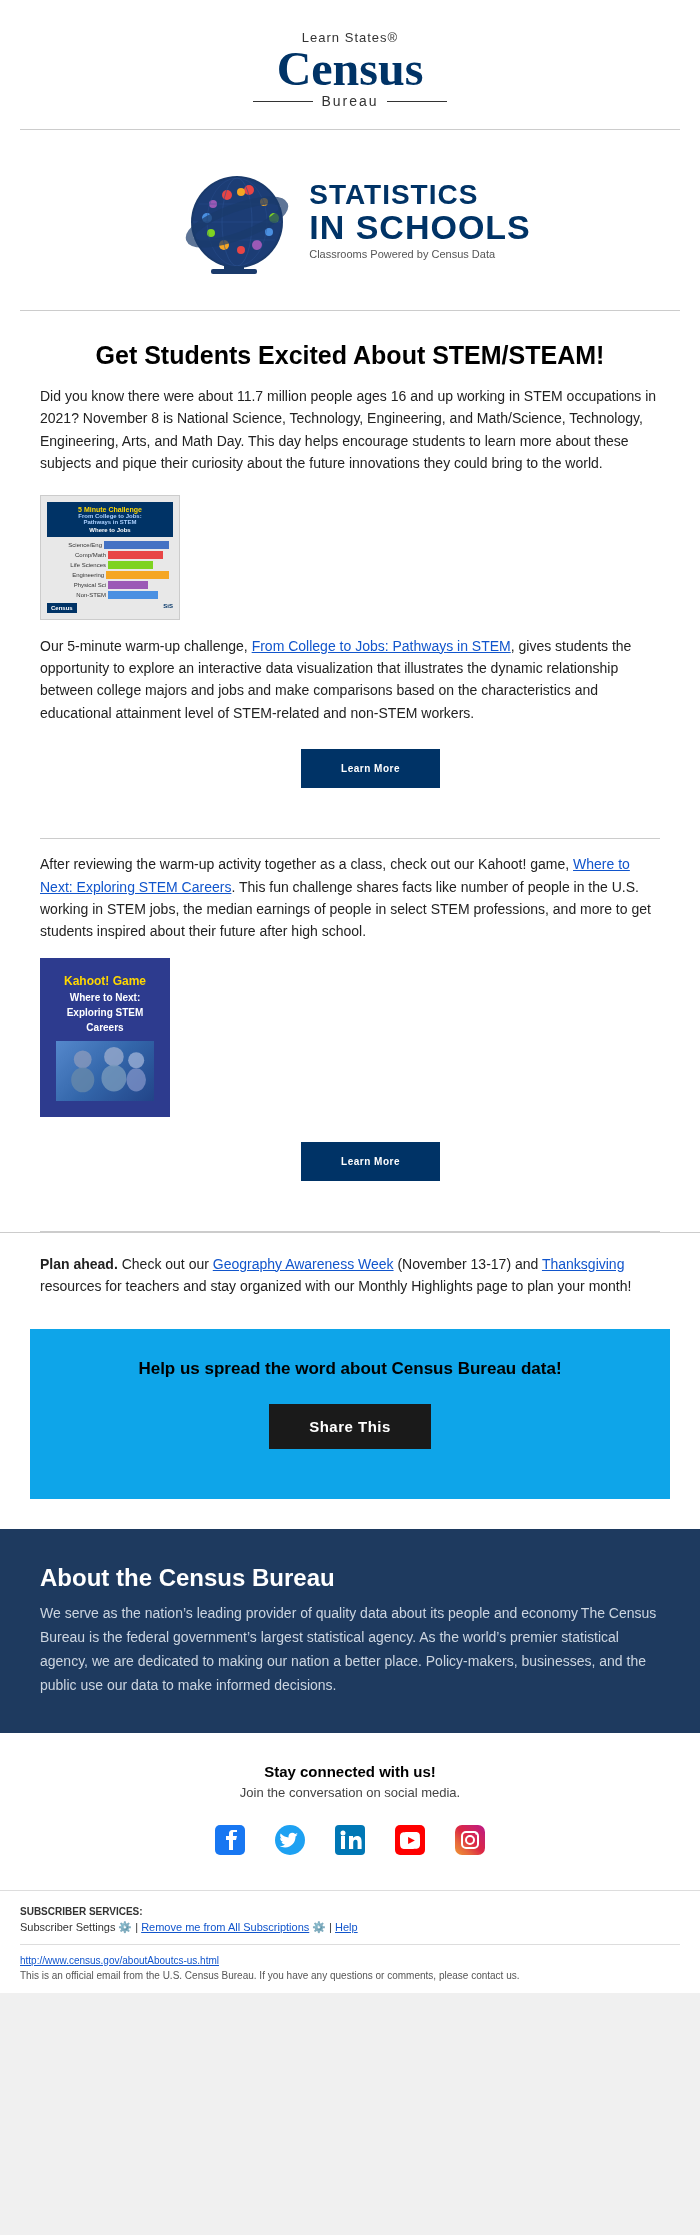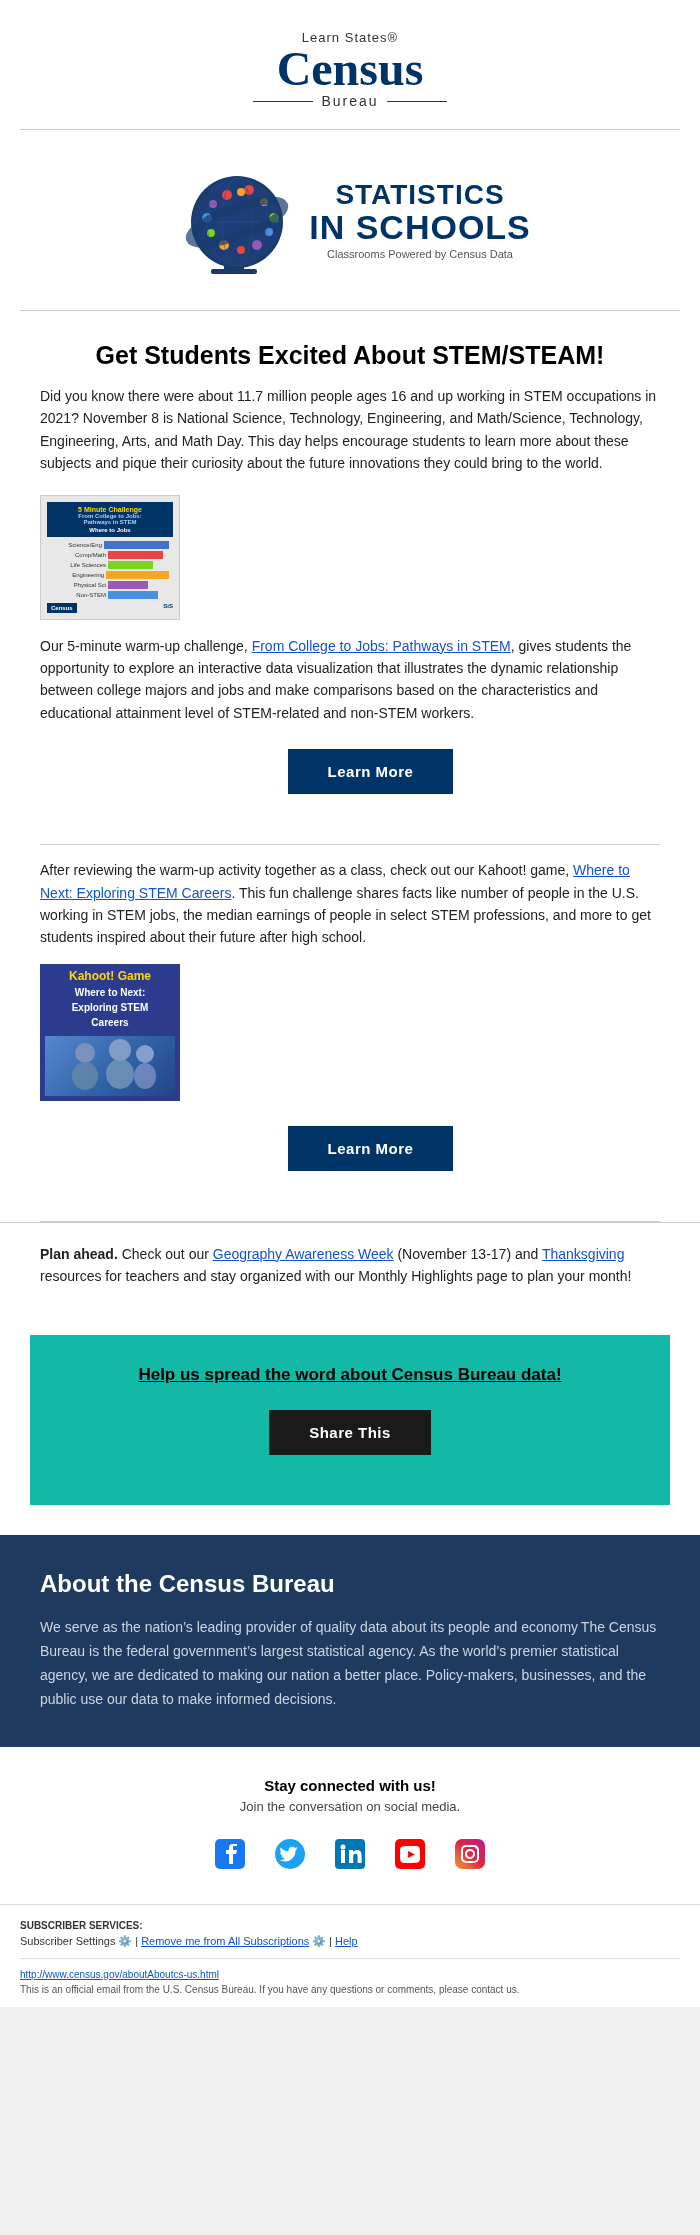--- a/index.html
+++ b/index.html
@@ -67,21 +67,21 @@
       justify-content: center;
     }
     .sis-globe {
       width: 130px;
       height: 120px;
       position: relative;
       margin-right: 10px;
     }
     
     .sis-title-block {
-      text-align: center;
+      text-align: left;
     }
     .sis-statistics {
       font-size: 28px;
       font-weight: bold;
       color: #003366;
       letter-spacing: 1px;
       line-height: 1.1;
     }
     .sis-in-schools {
       font-size: 34px;
@@ -191,29 +191,29 @@
       color: #222;
       line-height: 1.6;
       flex: 1;
     }
     .activity-link {
       color: #1155cc;
       text-decoration: underline;
     }
     
     .kahoot-img {
-      width: 140px;
+      width: 130px;
       flex-shrink: 0;
       background: #2d3b8e;
       min-height: 110px;
       display: flex;
       flex-direction: column;
       align-items: center;
       justify-content: center;
-      padding: 5px;
+      padding: 16px;
       color: white;
       font-size: 11px;
       font-weight: bold;
       text-align: center;
     }
     .kahoot-title {
       font-size: 12px;
       font-weight: bold;
       color: #ffd700;
       margin-bottom: 4px;
@@ -234,21 +234,21 @@
     }
     
     .btn-container {
       text-align: center;
       margin: 25px 0 20px;
     }
     .btn-learn-more {
       background: #003366;
       color: white;
       padding: 14px 40px;
-      font-size: 15px;
+      font-size: 10px;
       font-weight: bold;
       border: none;
       cursor: pointer;
       display: inline-block;
       text-decoration: none;
       letter-spacing: 0.5px;
       margin-left: 41px;
     }
     .btn-share {
       background: #1a1a1a;
@@ -265,25 +265,24 @@
     
     .plan-section {
       padding: 20px 40px;
       border-top: 1px solid #ccc;
       font-size: 14px;
       color: #222;
       line-height: 1.6;
     }
     
     .share-section {
-      background: #14b8a6;
-      margin: 28px 30px;
+      background: #0ea5e9;
+      margin: 12px 30px;
       padding: 30px 20px;
       text-align: center;
-      text-decoration: underline;
     }
     .share-title {
       font-size: 17px;
       font-weight: bold;
       color: #000;
       margin-bottom: 8px;
     }
     .share-subtitle {
       font-size: 14px;
       color: #444;
@@ -293,21 +292,21 @@
     .about-section {
       background: #1e3a5f;
       color: white;
       padding: 35px 40px;
       margin-top: 30px;
     }
     .about-title {
       font-size: 24px;
       font-weight: bold;
       color: white;
-      margin-bottom: 18px;
+      margin-bottom: 10px;
     }
     .about-text {
       font-size: 14px;
       color: #ccd5e0;
       line-height: 1.7;
     }
     
     .social-section {
       background: #ffffff;
       text-align: center;

